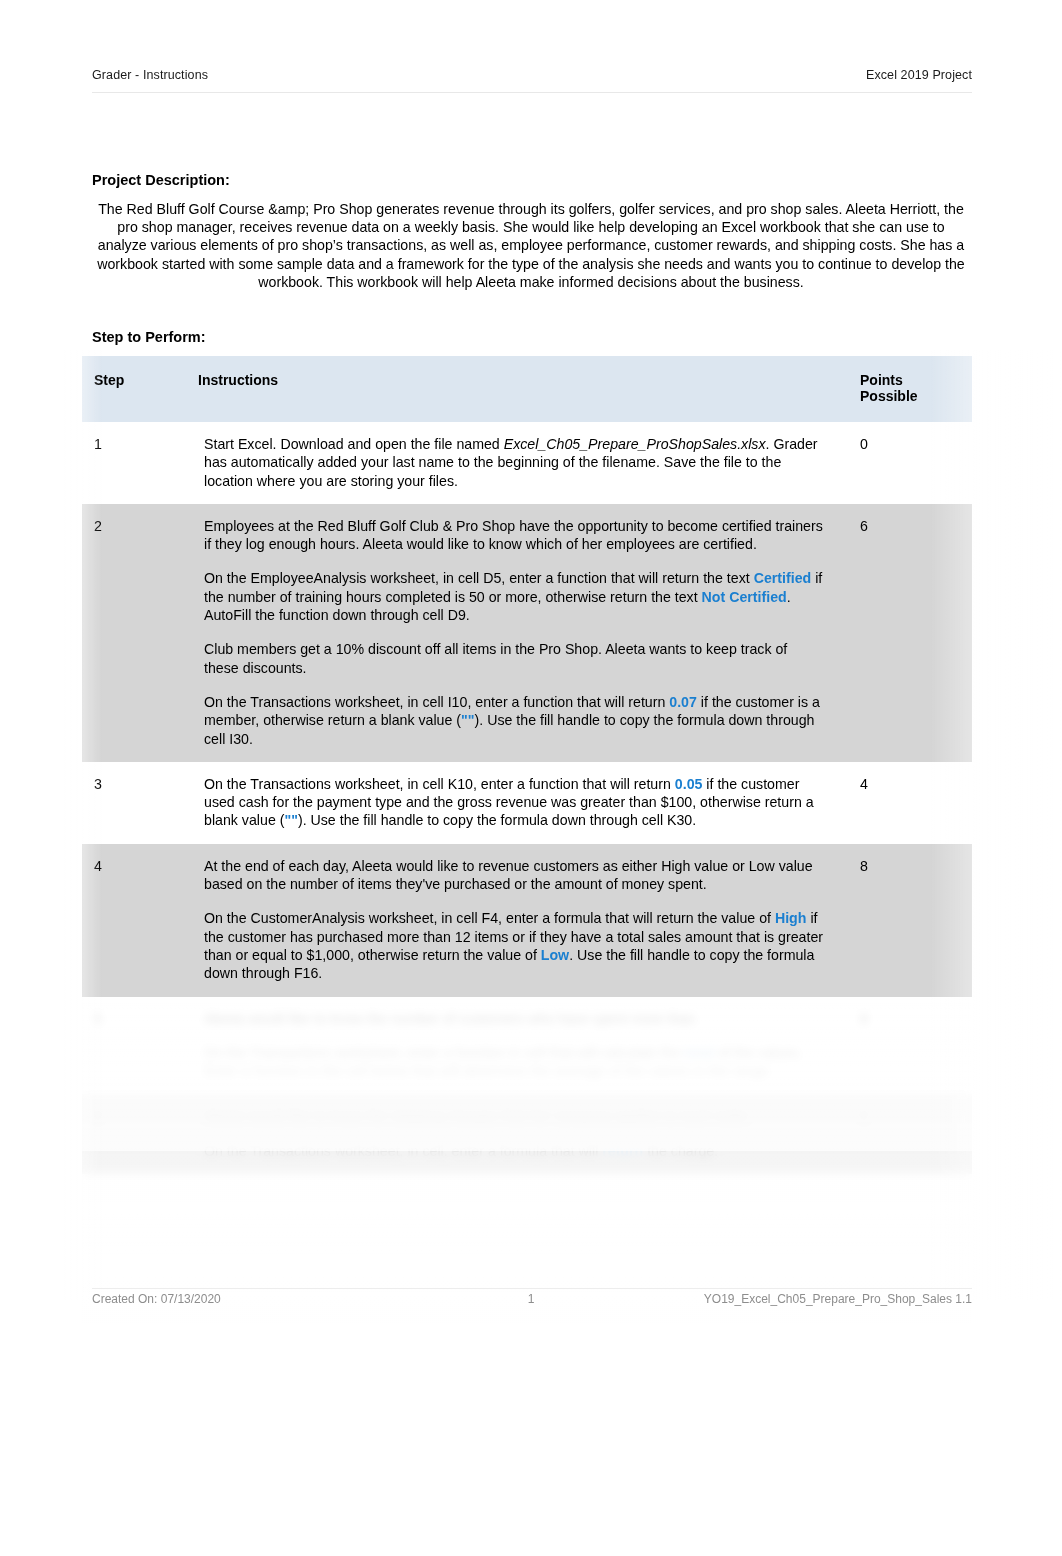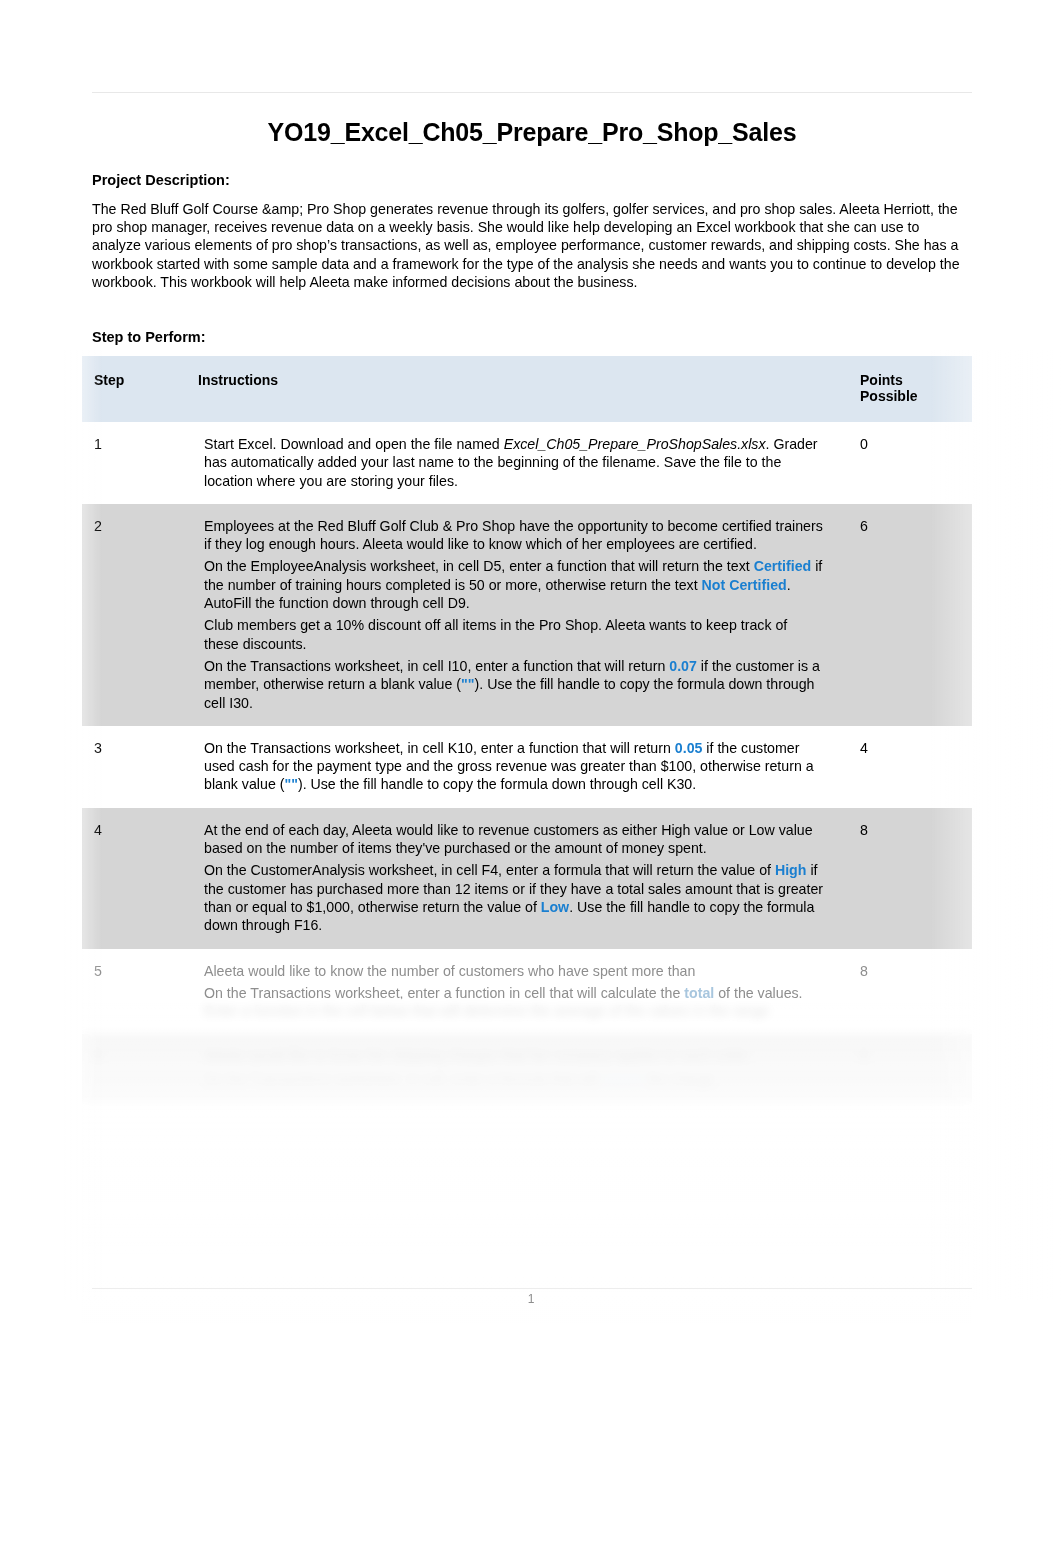--- a/index.html
+++ b/index.html
@@ -69,21 +69,21 @@
   #project-desc-heading { top: 172px; }
   #steps-heading { top: 329px; }
 
   .desc-body {
     position: absolute;
     left: 92px;
     top: 200px;
     width: 878px;
     font-size: 14.2px;
     line-height: 18.2px;
-    text-align: left;
+    text-align: center;
   }
 
   
   .steps-table {
     position: absolute;
     left: 82px;
     top: 356px;
     width: 890px;
     border-collapse: collapse;
     table-layout: fixed;
@@ -112,21 +112,21 @@
     border: none;
   }
   .steps-table td.td-step { padding-left: 12px; }
   .steps-table td.td-instr { padding-left: 16px; padding-right: 18px; }
   .steps-table td.td-pts { padding-left: 18px; }
 
   tr.row-white td { background: #ffffff; }
   tr.row-gray  td { background: #d5d5d5; }
 
   .para { margin: 0; }
-  .para + .para { margin-top: 4px; }
+  .para + .para { margin-top: 16px; }
 
   .kw { color: #1a7fd0; font-weight: bold; }
   .it { font-style: italic; text-align: right; }
 
   
   .blur-band {
     position: absolute;
     pointer-events: none;
   }
   #fade-step5 {
@@ -198,23 +198,26 @@
     text-align: center;
     font-size: 12px;
     color: #8d8d8d;
   }
 </style>
 </head>
 <body>
 
 <div class="page">
 
+  <div class="doc-header">
+    <span class="hdr-left">Grader - Instructions</span>
+    <span class="hdr-right">Excel 2019 Project</span>
+  </div>
   <div class="header-rule"></div>
 
-  <div class="doc-title">YO19_Excel_Ch05_Prepare_Pro_Shop_Sales</div>
 
   <div class="section-heading" id="project-desc-heading">Project Description:</div>
   <div class="desc-body">The Red Bluff Golf Course &amp;amp; Pro Shop generates revenue through its golfers, golfer services, and pro shop sales. Aleeta Herriott, the pro shop manager, receives revenue data on a weekly basis. She would like help developing an Excel workbook that she can use to analyze various elements of pro shop’s transactions, as well as, employee performance, customer rewards, and shipping costs. She has a workbook started with some sample data and a framework for the type of the analysis she needs and wants you to continue to develop the workbook. This workbook will help Aleeta make informed decisions about the business.</div>
 
   <div class="section-heading" id="steps-heading">Step to Perform:</div>
 
   <table class="steps-table">
     <colgroup>
       <col class="c-step">
         <col class="c-instr">
@@ -282,15 +285,19 @@
       </tbody>
   </table>
 
   <div class="blur-band" id="fade-step5"></div>
   <div class="blur-band" id="fade-step6"></div>
   <div class="blur-band" id="fade-footer"></div>
   <div class="blur-band" id="edge-vignette-right"></div>
   <div class="blur-band" id="edge-vignette-left"></div>
 
   <div class="footer-rule"></div>
+  <div class="doc-footer">
+    <span>Created On: 07/13/2020</span>
+    <span>YO19_Excel_Ch05_Prepare_Pro_Shop_Sales 1.1</span>
+  </div>
   <div class="footer-center">1</div>
 
 </div>
 
 </body></html>

